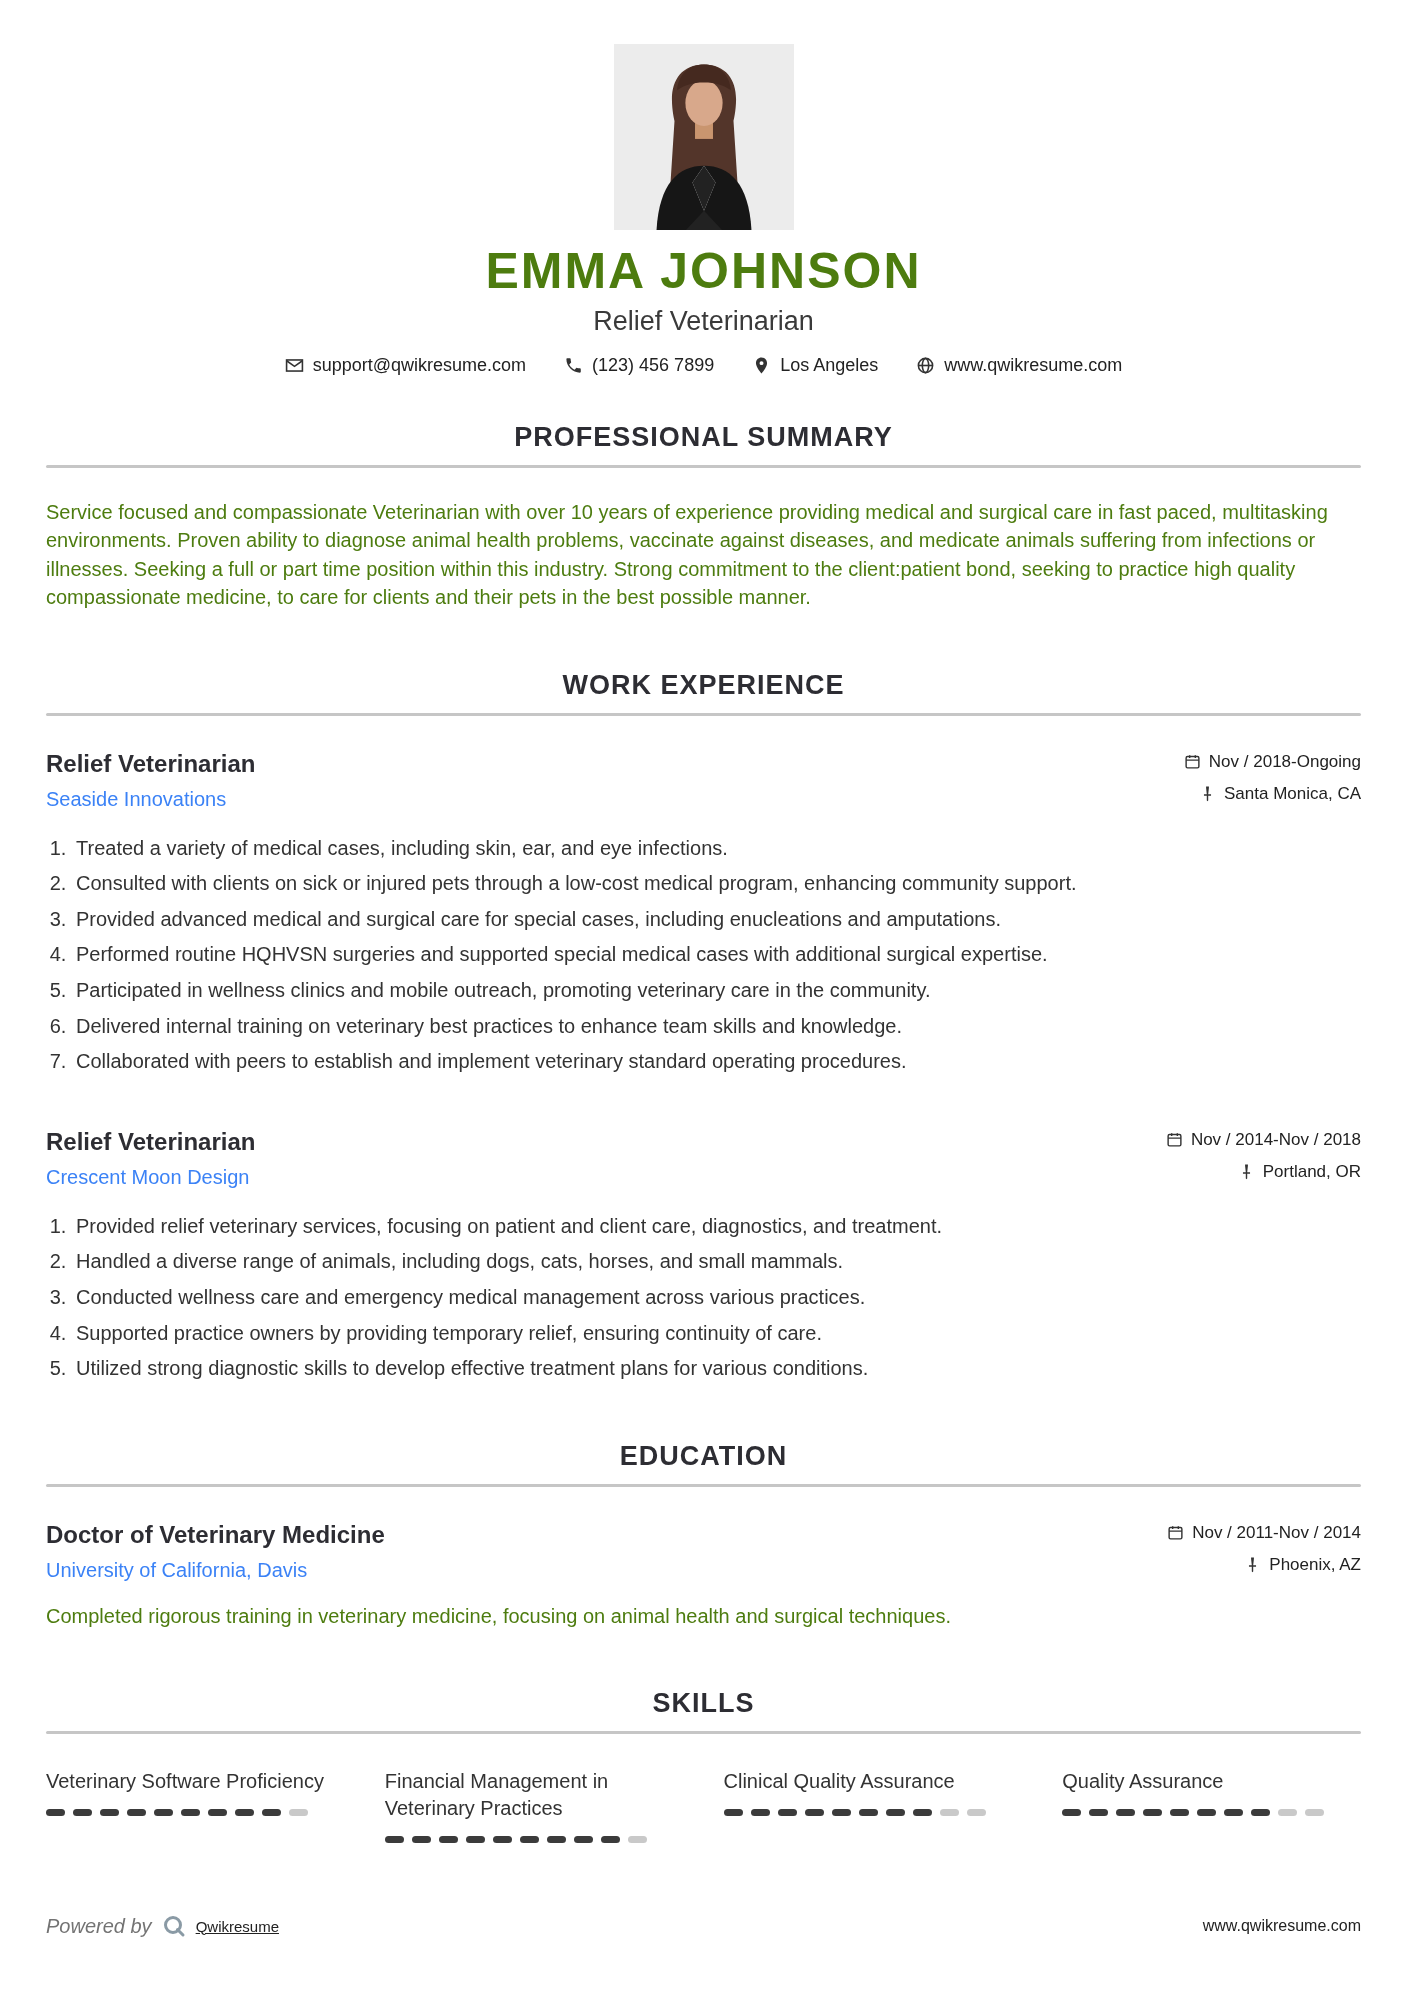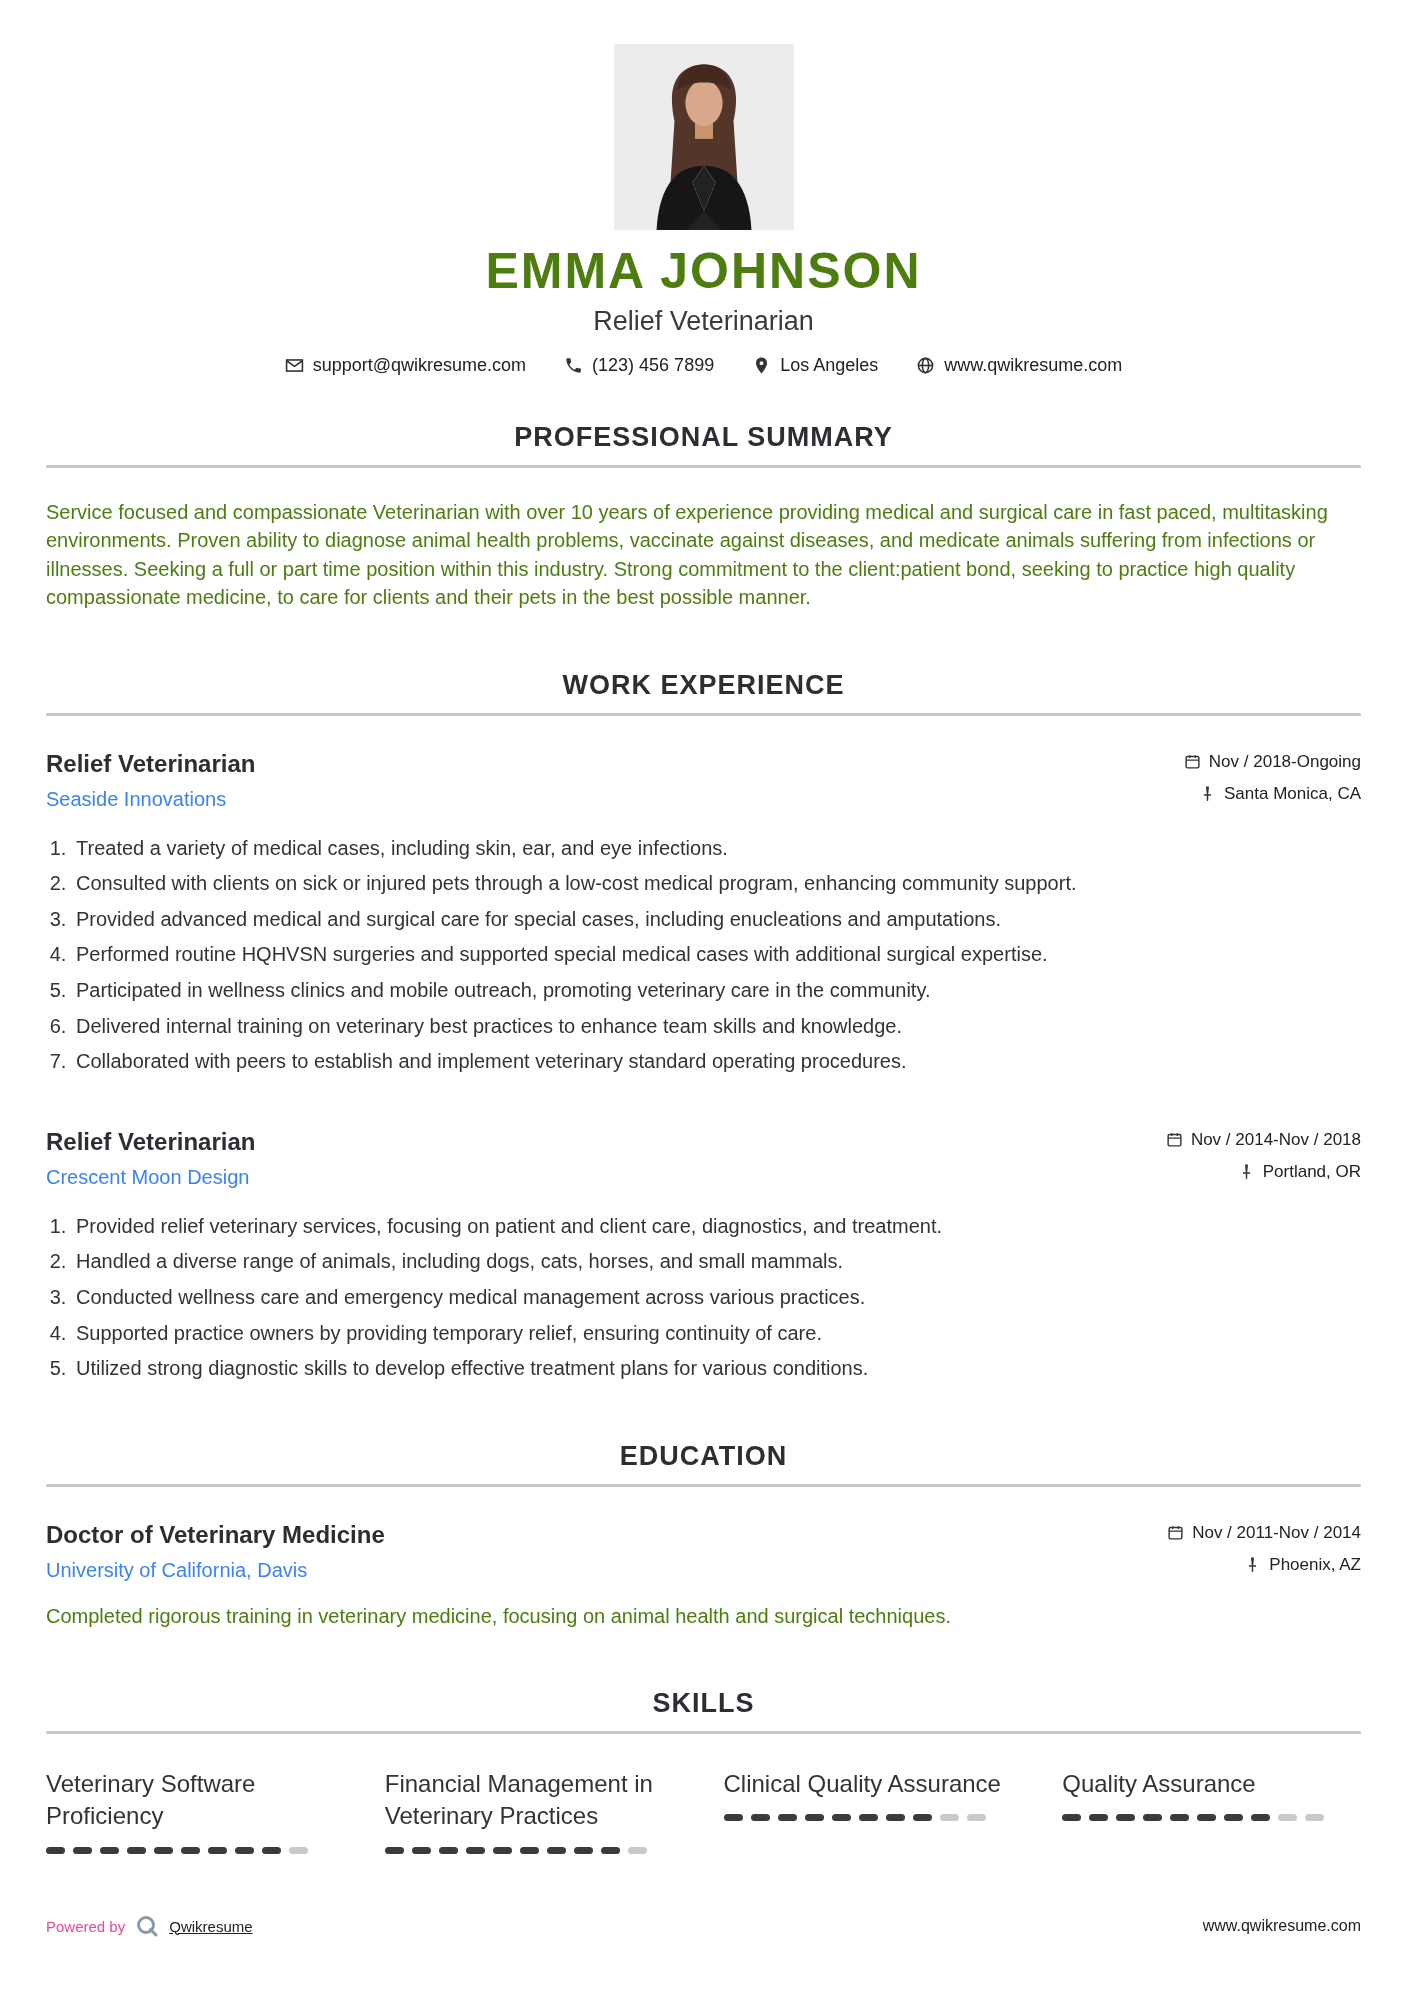--- a/index.html
+++ b/index.html
@@ -104,21 +104,21 @@
   ol.bullets li { margin-top: 8px; padding-left: 4px; }
   
   .skills-grid {
     margin-top: 34px;
     display: grid;
     grid-template-columns: repeat(4, 1fr);
     column-gap: 40px;
     align-items: start;
   }
   .skill-name {
-    font-size: 24px;
+    font-size: 20px;
     line-height: 1.35;
     color: #333;
   }
   .dashes { margin-top: 14px; display: flex; gap: 8px; flex-wrap: nowrap; }
   .dash {
     display: inline-block;
     width: 19px;
     height: 7px;
     border-radius: 4px;
   }
@@ -126,21 +126,21 @@
   .dash.light { background: #c9c9c9; }
   
   .footer {
     position: absolute;
     left: 46px; right: 46px; bottom: 52px;
     display: flex;
     justify-content: space-between;
     align-items: center;
   }
   .footer-left { display: flex; align-items: center; gap: 10px; }
-  .powered-by { font-size: 15px; color: #ec4899; }
+  .powered-by { font-size: 20px; color: #737373; font-style: italic; }
   .brand-link {
     font-size: 15px;
     color: #222;
     text-decoration: underline;
     cursor: pointer;
   }
   .footer-site { font-size: 16px; color: #222; }
   .logo-mark { width: 24px; height: 24px; }
 </style>
 </head>

